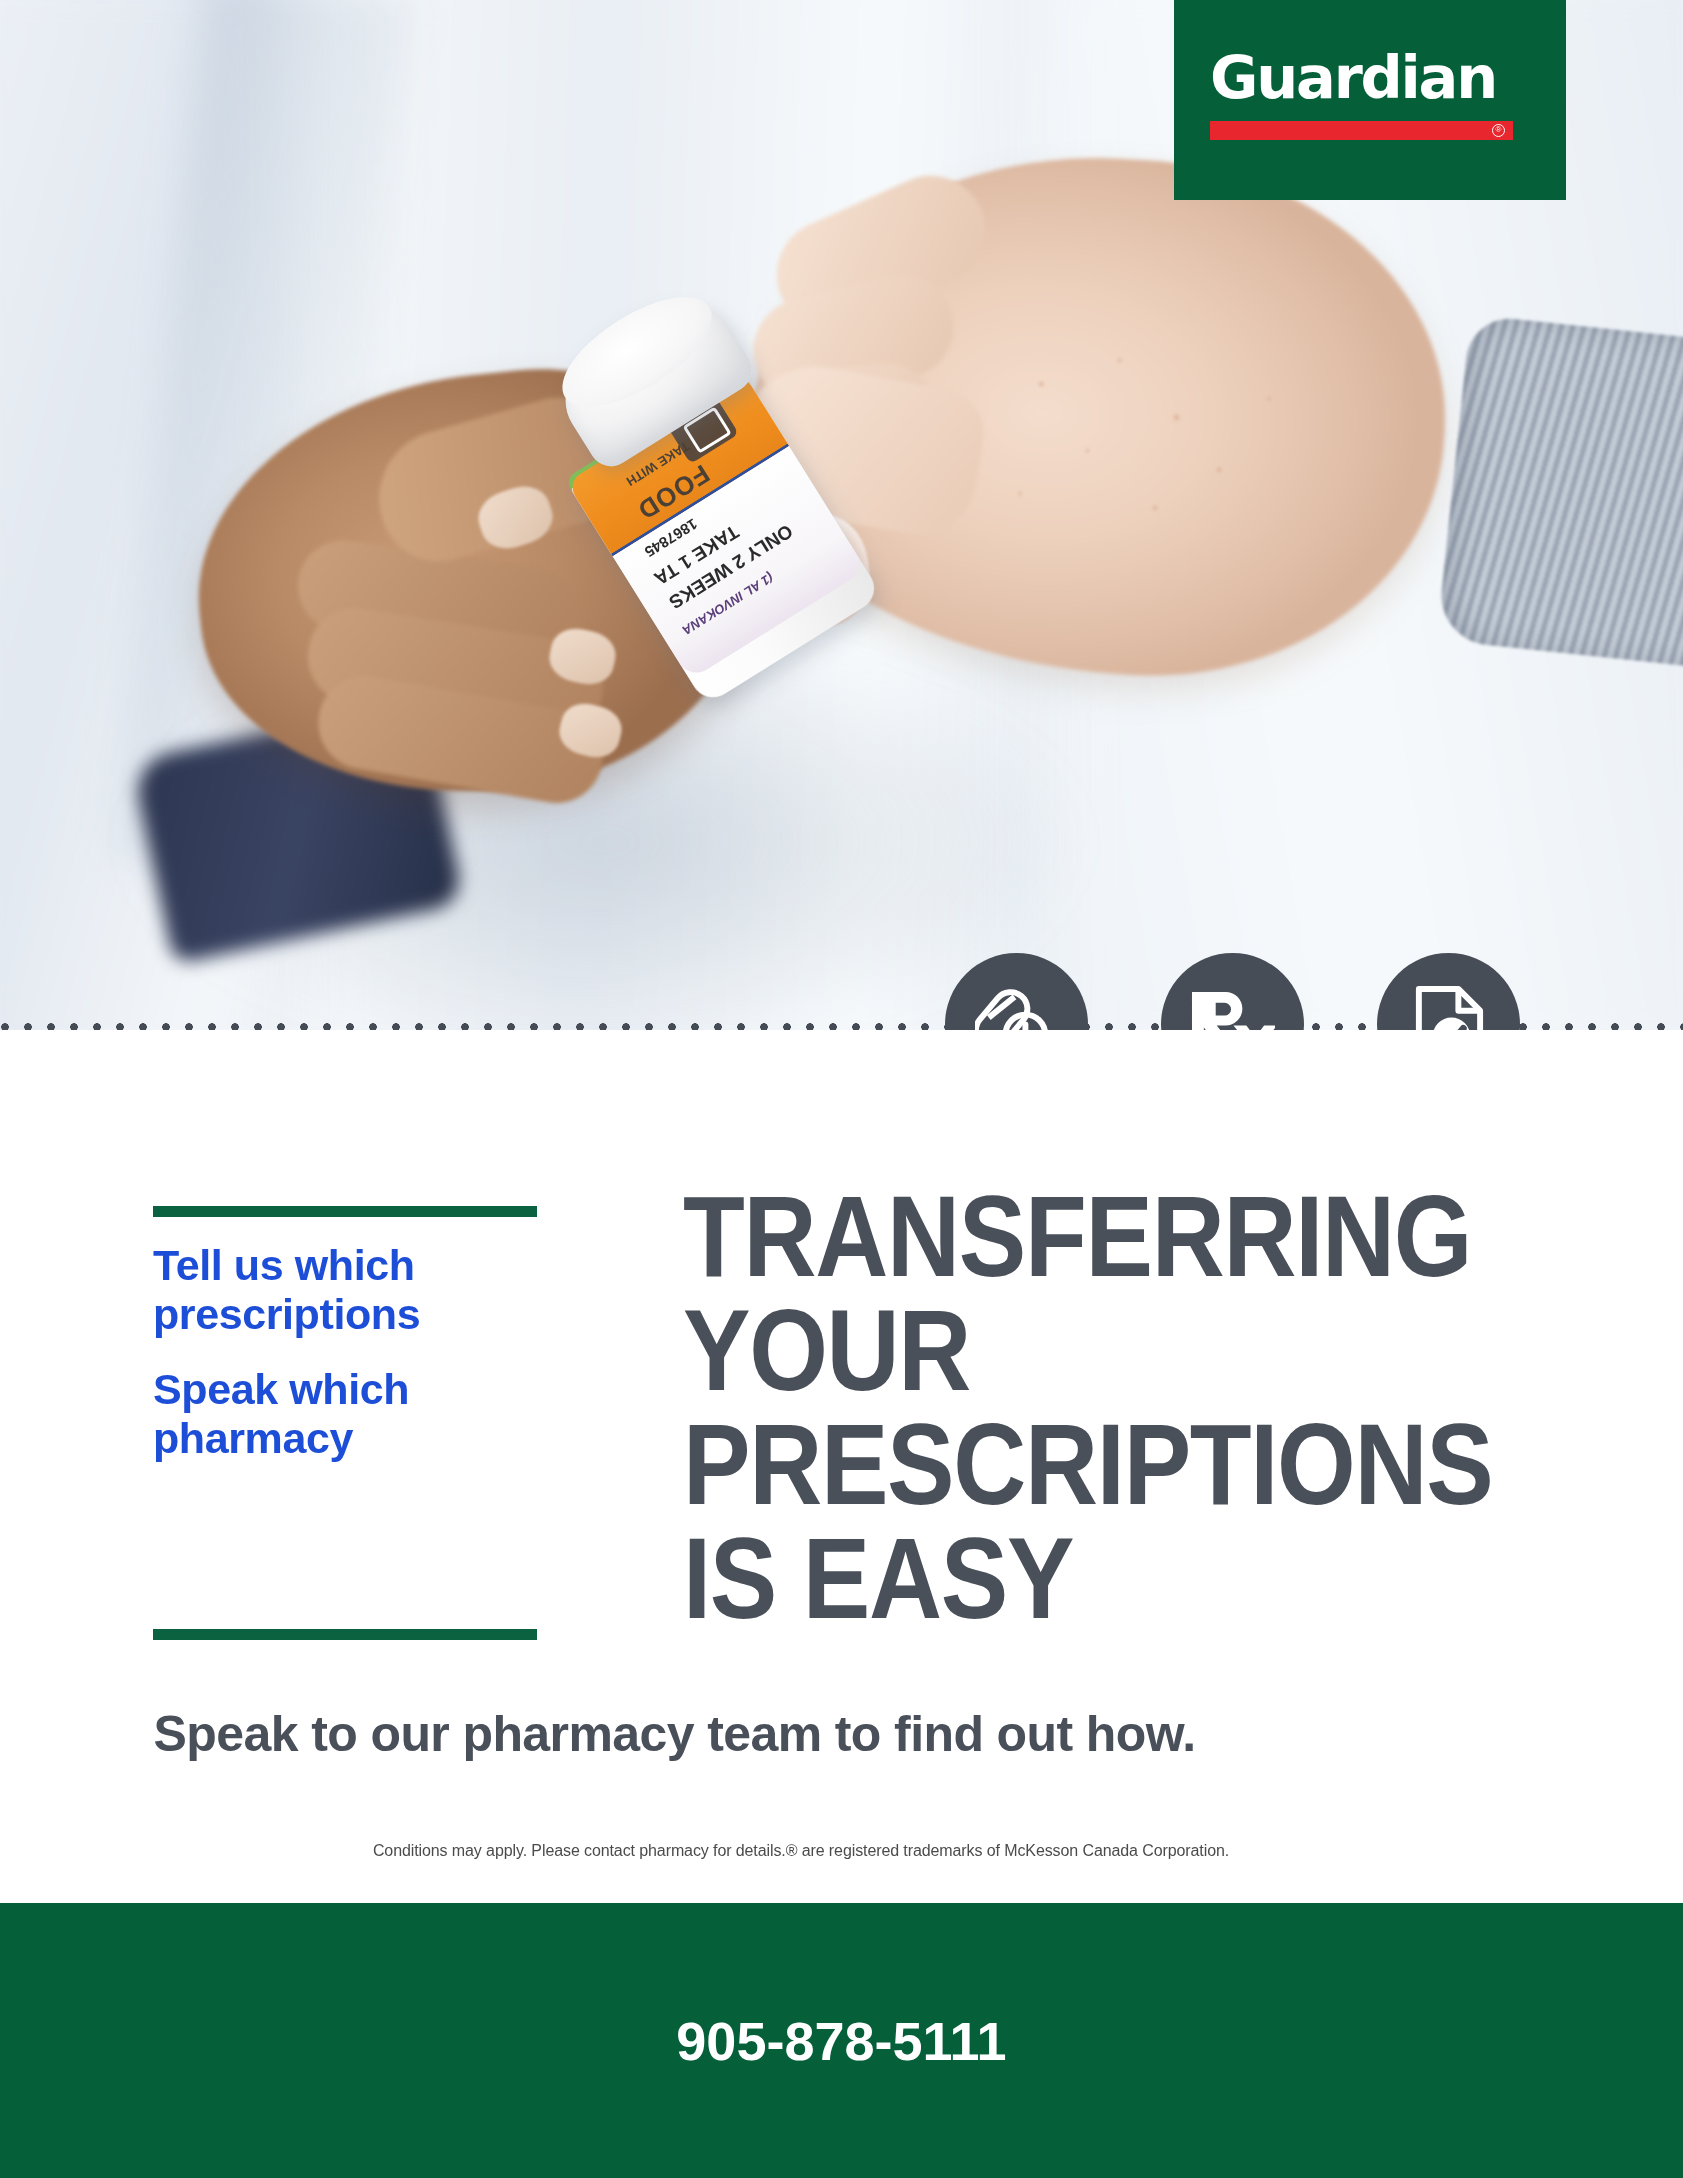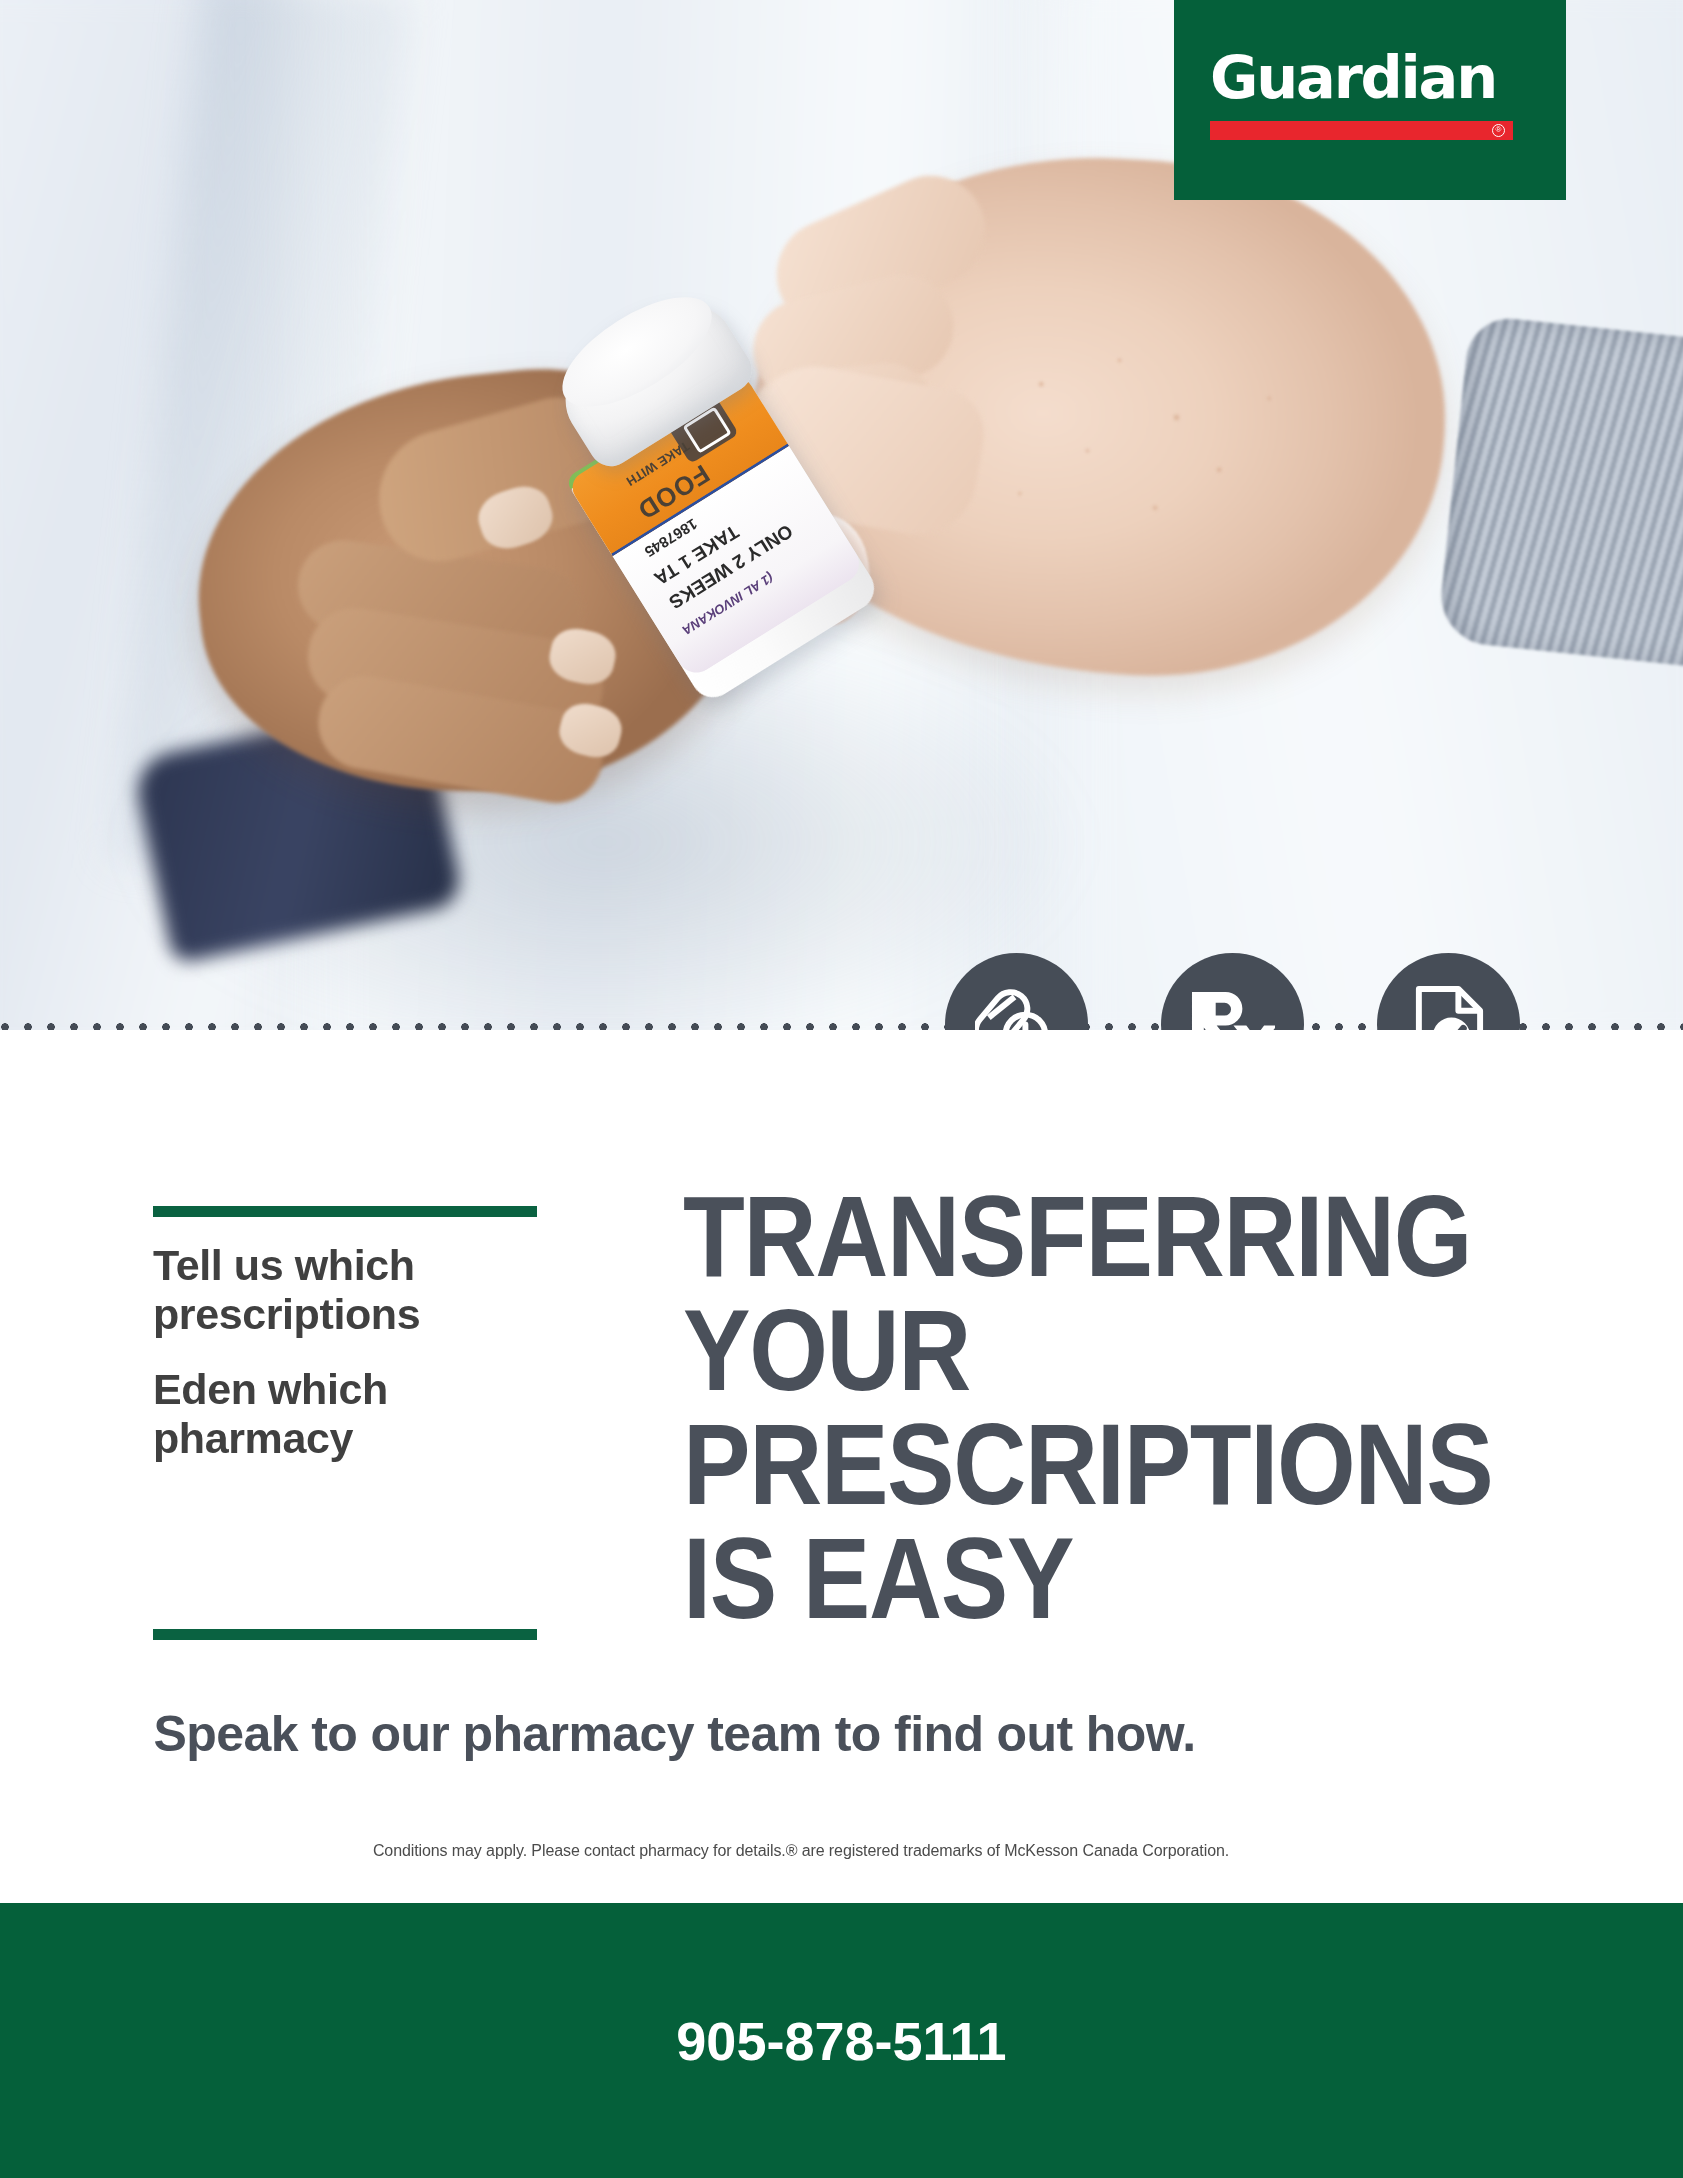--- a/index.html
+++ b/index.html
@@ -237,21 +237,21 @@
   }
 
   
   .content { position:absolute; left:0; top:1030px; width:1683px; height:871px; background:#ffffff; }
 
   .left-col { position:absolute; left:153px; top:176px; width:386px; }
   .rule { width:384px; height:11px; background:#0A6241; }
   .rule-bottom { position:absolute; left:153px; top:599px; width:384px; height:11px; background:#0A6241; }
   .bullets { margin-top:24px; }
   .bullet {
-    color:#404040;
+    color:#1d4ed8;
     font-size:43px;
     font-weight:bold;
     line-height:1.14;
     margin-bottom:26px;
     letter-spacing:-0.4px;
   }
 
   .headline {
     position:absolute; left:683px; top:150px; width:950px;
     color:#4A505A;
@@ -383,21 +383,21 @@
     </svg>
   </div>
 </div>
 
 <div class="content">
 
   <div class="left-col">
     <div class="rule"></div>
     <div class="bullets">
       <div class="bullet">Tell us which prescriptions</div>
-      <div class="bullet">Eden which pharmacy</div>
+      <div class="bullet">Speak which pharmacy</div>
     </div>
   </div>
   <div class="rule-bottom"></div>
 
   <div class="headline">
     <div>TRANSFERRING</div>
     <div>YOUR</div>
     <div>PRESCRIPTIONS</div>
     <div>IS EASY</div>
   </div>

